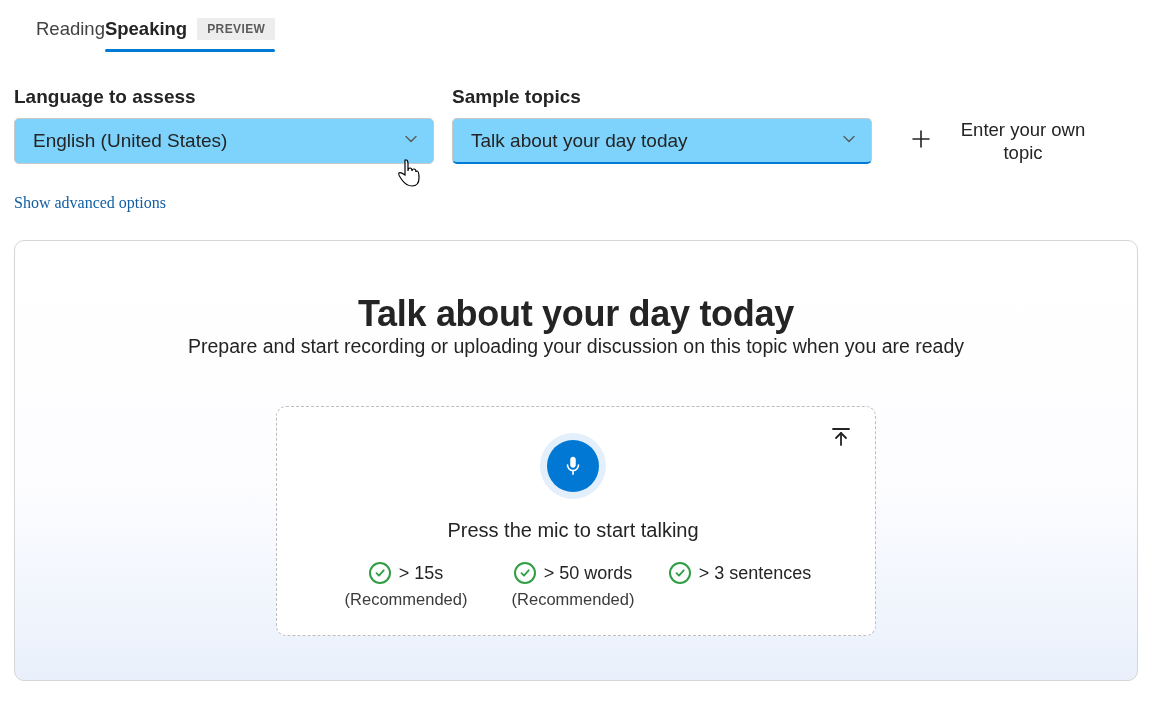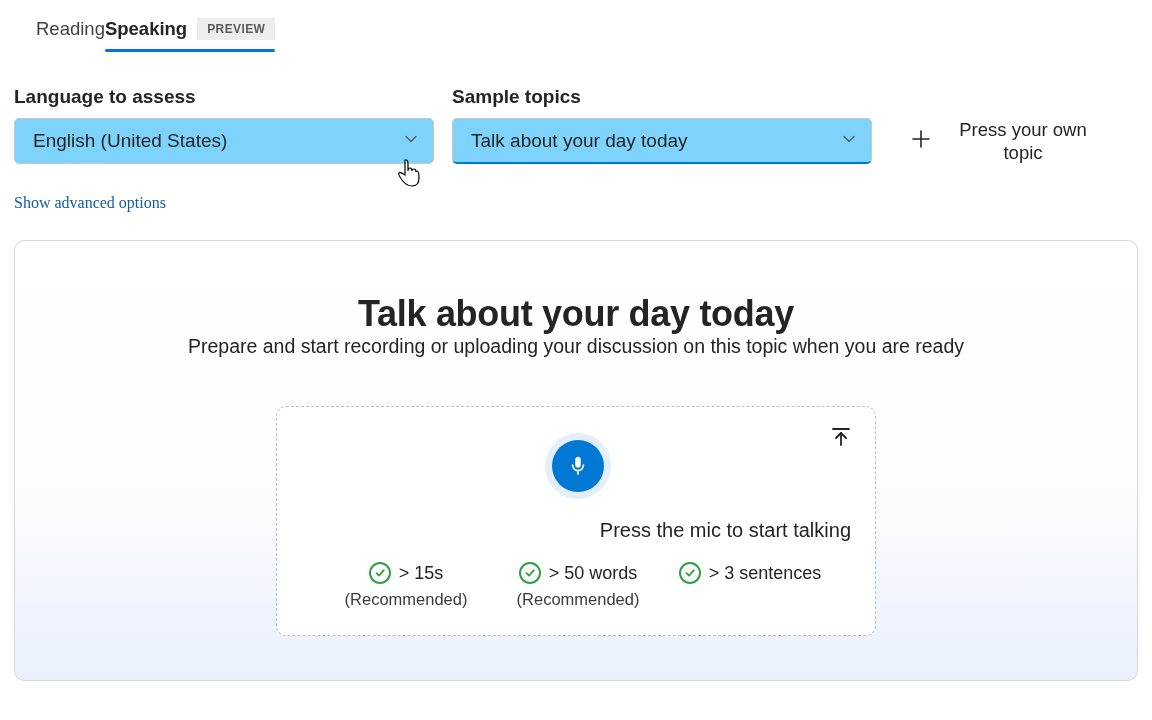--- a/index.html
+++ b/index.html
@@ -128,23 +128,22 @@
     .card-subtitle {
       font-size: 19.5px;
       color: #242424;
     }
     .rec-box {
       margin: 48px auto 0 auto;
       width: 600px;
       border: 1px dashed #bdbdbd;
       border-radius: 10px;
       background: #fff;
-      padding: 26px 24px 26px 28px;
+      padding: 26px 34px 26px 28px;
       position: relative;
-      text-align: right;
     }
     .upload-btn {
       position: absolute;
       top: 18px;
       right: 22px;
       cursor: pointer;
       color: #242424;
     }
     .mic-wrap {
       display: flex;
@@ -254,21 +253,21 @@
       </span>
     </div>
   </div>
 
   <div class="enter-own">
     <span class="plus-icon">
       <svg width="22" height="22" viewBox="0 0 22 22">
           <path d="M11 3 V19 M3 11 H19" stroke="#242424" stroke-width="1.6" stroke-linecap="round"></path>
         </svg>
     </span>
-    <span class="enter-own-text">Press your own topic</span>
+    <span class="enter-own-text">Enter your own topic</span>
   </div>
 </div>
 
 <div class="advanced-link">
   <span>Show advanced options</span>
 </div>
 
 <div class="card">
   <div class="card-title">Talk about your day today</div>
   <div class="card-subtitle">Prepare and start recording or uploading your discussion on this topic when you are ready</div>

